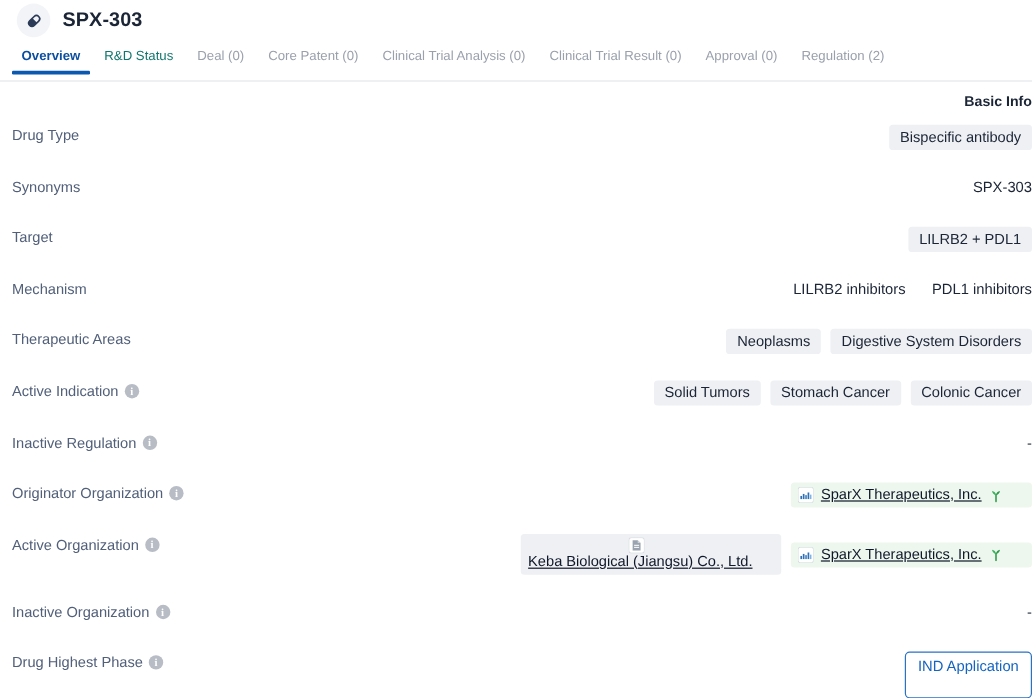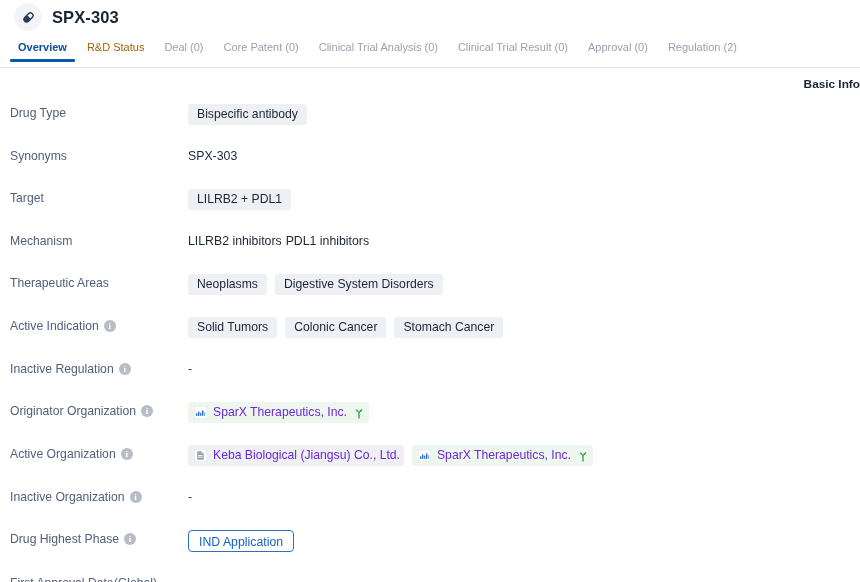--- a/index.html
+++ b/index.html
@@ -55,21 +55,21 @@
   }
   .tab {
     position: relative;
     font-size: 11px;
     color: #9aa1ad;
     padding: 2px 10px 9px 10px;
     white-space: nowrap;
     cursor: pointer;
     z-index: 2;
   }
-  .tab.enabled { color: #a16207; }
+  .tab.enabled { color: #0f766e; }
   .tab.active {
     color: #0b4fa0;
     font-weight: bold;
   }
   .tab.active:after {
     content: "";
     position: absolute;
     left: 2px; right: 2px; bottom: 0;
     height: 3px;
     background: #0b58b0;
@@ -129,20 +129,21 @@
   .row-value {
     flex: 1 1 auto;
     display: flex;
     flex-wrap: wrap;
     align-items: center;
     gap: 8px;
     font-size: 12.3px;
     color: #1b2536;
     padding-top: 1px;
     min-height: 18px;
+    justify-content: flex-end;
   }
 
   .chip {
     display: inline-flex;
     align-items: center;
     background: #eef0f3;
     border-radius: 3px;
     padding: 3px 9px 4px 9px;
     font-size: 12.2px;
     color: #1b2536;
@@ -153,36 +154,37 @@
 
   .plain-text {
     font-size: 12.3px;
     color: #1b2536;
     white-space: nowrap;
   }
   .dash {
     font-size: 12.3px;
     color: #2b3445;
   }
-  .mech-list { display: flex; gap: 4px; }
+  .mech-list { display: flex; gap: 22px; }
 
   
   .org-chip {
     display: inline-flex;
     align-items: center;
     border-radius: 3px;
-    padding: 3px 4px 3px 6px;
+    padding: 3px 24px 3px 6px;
     font-size: 12.2px;
     line-height: 15px;
     white-space: nowrap;
     cursor: pointer;
-    color: #6d28d9;
+    color: #0f172a;
+    text-decoration: underline;
   }
   .org-chip.green { background: #eef7ee; }
-  .org-chip.grey  { background: #eef0f3; }
+  .org-chip.grey  { background: #eef0f3; flex-direction: column; }
   .org-logo {
     width: 13px; height: 13px;
     margin-right: 6px;
     flex: 0 0 auto;
     display: flex; align-items: center; justify-content: center;
   }
   .org-logo svg { display: block; }
   .sprout {
     margin-left: 6px;
     width: 12px; height: 12px;
@@ -191,21 +193,21 @@
   }
 
   .phase-badge {
     display: inline-flex;
     align-items: center;
     border: 1px solid #2a72c4;
     border-radius: 4px;
     background: #ffffff;
     color: #1565c0;
     font-size: 12.3px;
-    padding: 4px 10px 2px 10px;
+    padding: 4px 10px 19px 10px;
     line-height: 14px;
     cursor: pointer;
   }
 </style>
 </head>
 <body>
 
 <div class="header">
   <div class="drug-avatar">
     <svg width="17" height="17" viewBox="0 0 24 24" aria-hidden="true">
@@ -283,22 +285,22 @@
     </div>
   </div>
 
   <div class="row">
     <div class="row-label">
       <span class="lbl-text">Active Indication</span>
       <span class="info-icon">i</span>
     </div>
     <div class="row-value">
       <span class="chip">Solid Tumors</span>
+      <span class="chip">Stomach Cancer</span>
       <span class="chip">Colonic Cancer</span>
-      <span class="chip">Stomach Cancer</span>
     </div>
   </div>
 
   <div class="row">
     <div class="row-label">
       <span class="lbl-text">Inactive Regulation</span>
       <span class="info-icon">i</span>
     </div>
     <div class="row-value">
       <span class="dash">-</span>

